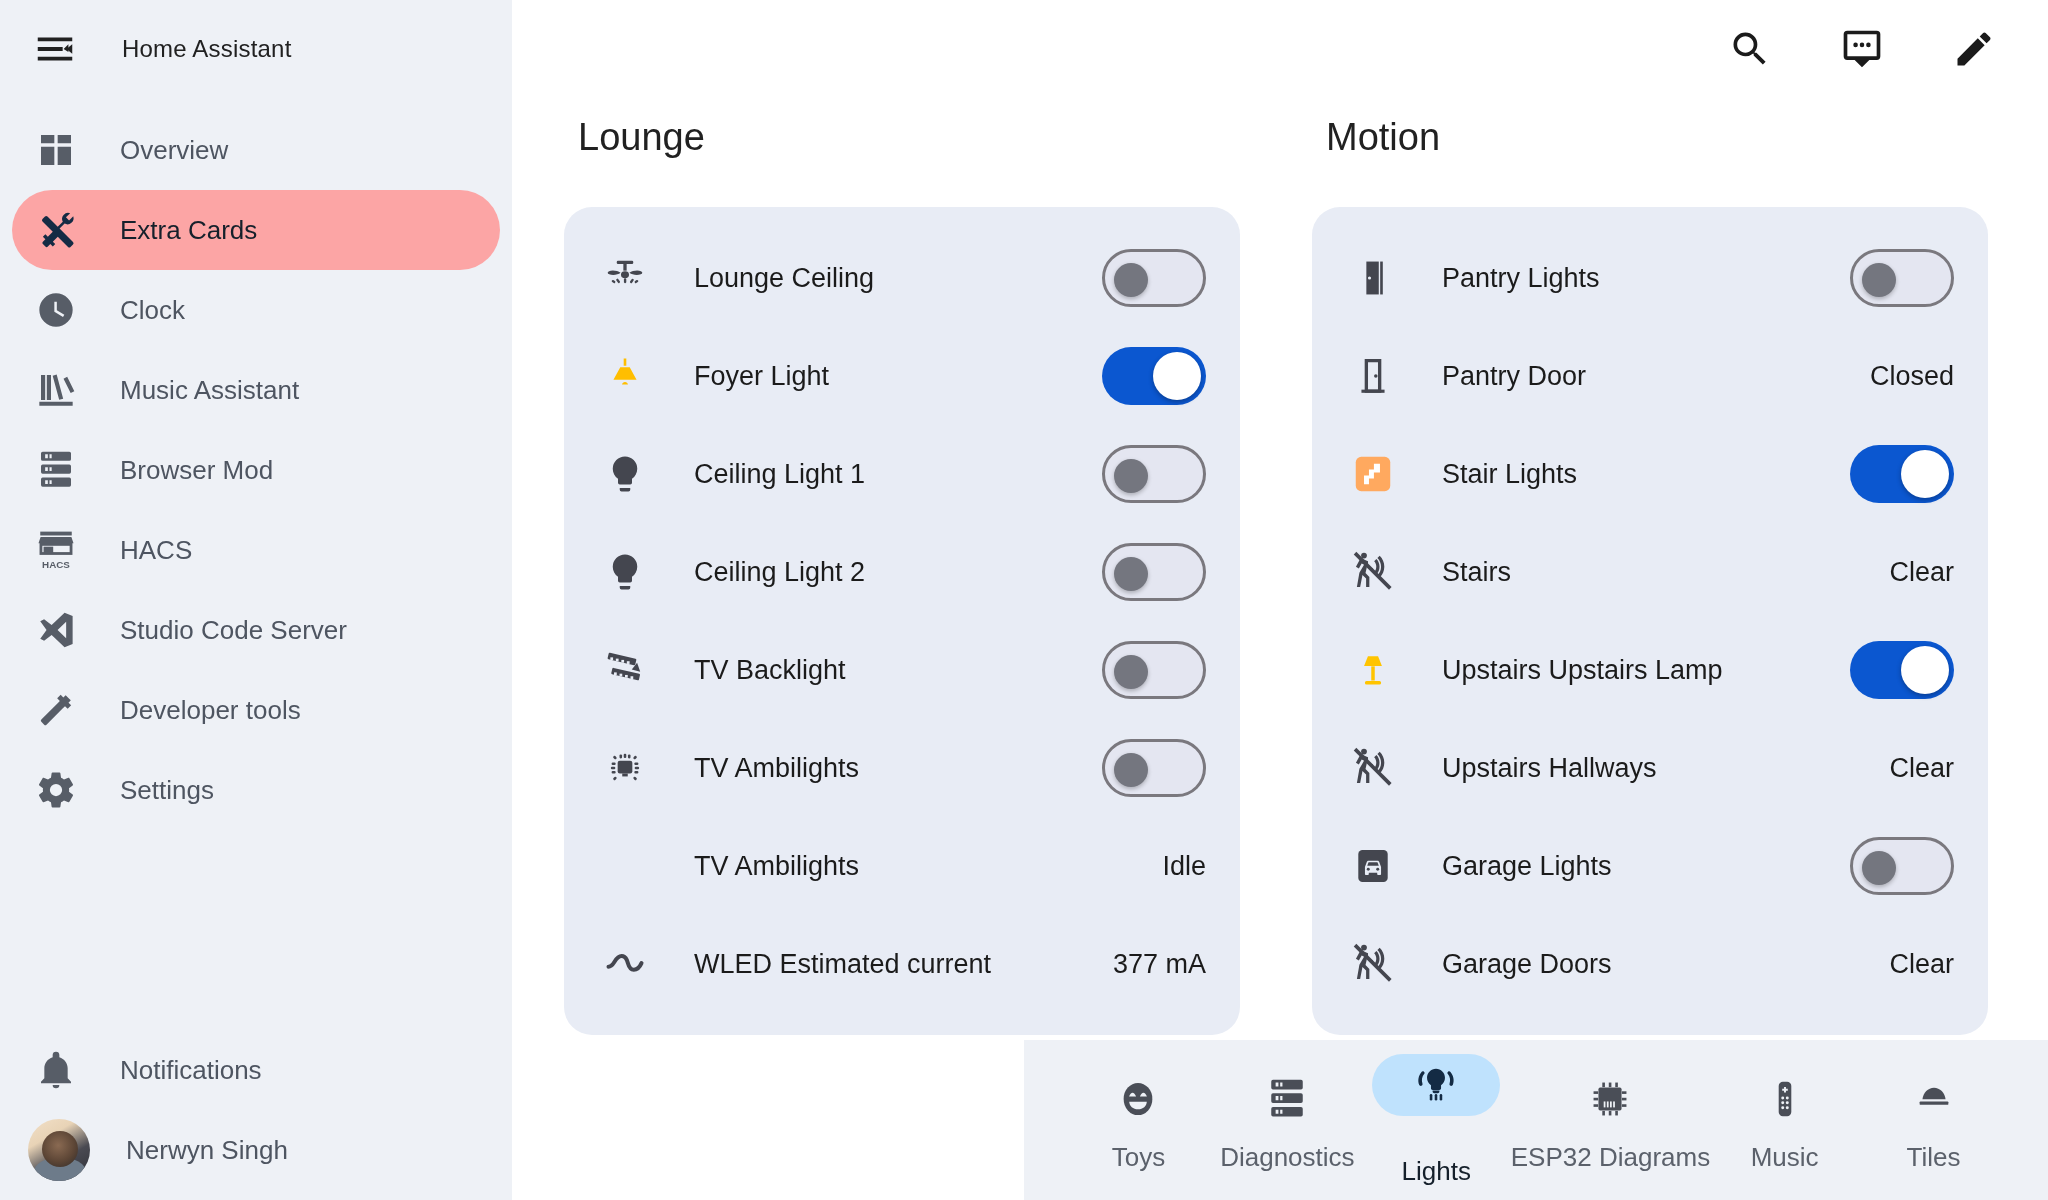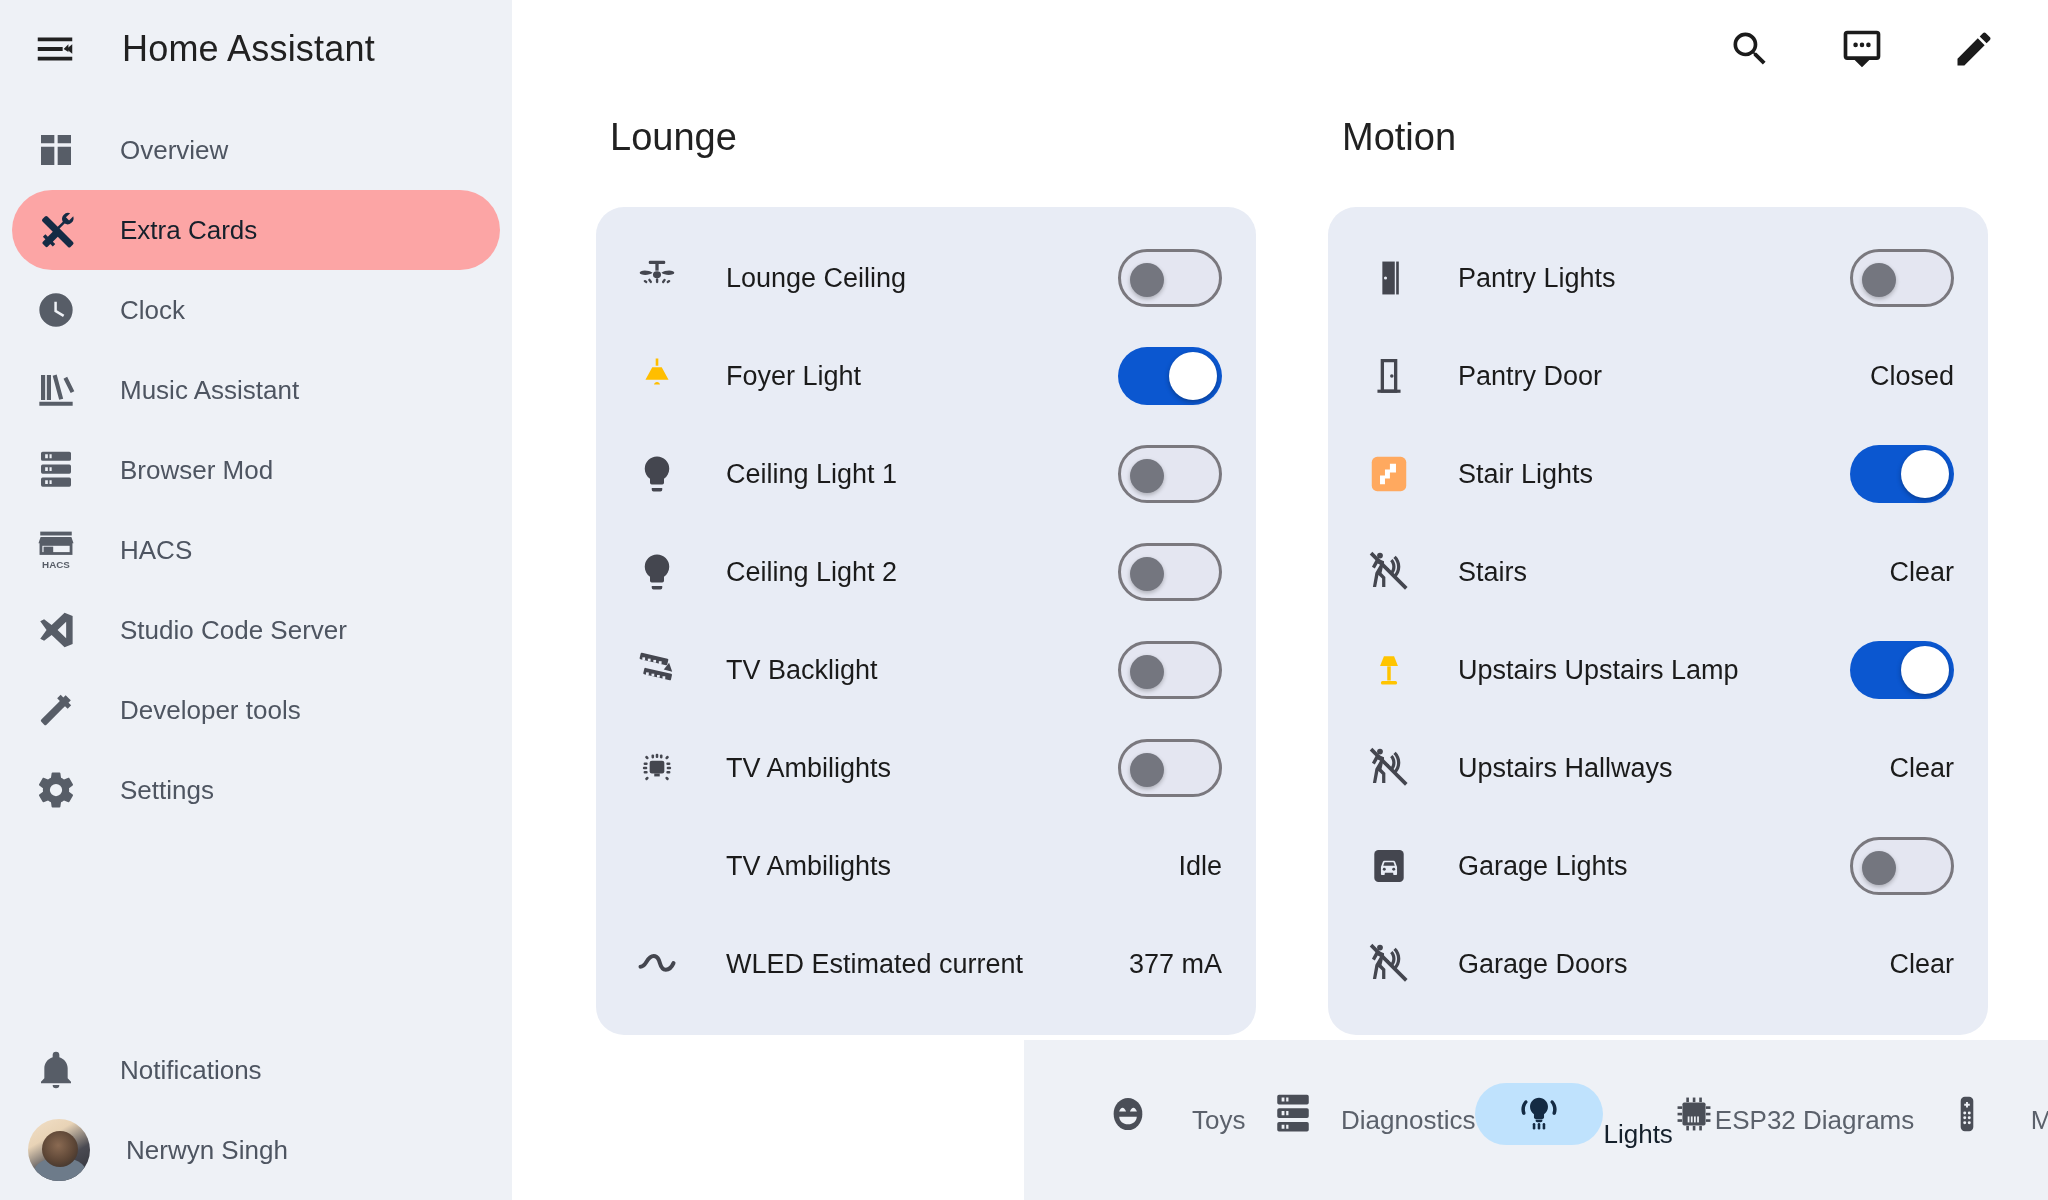--- a/index.html
+++ b/index.html
@@ -19,21 +19,21 @@
     position: relative;
     padding-top: 0;
   }
   .sb-header {
     height: 98px;
     display: flex; align-items: center;
     padding-left: 28px;
   }
   .menu-icon { width: 54px; height: 54px; display:flex; align-items:center; justify-content:center; flex:0 0 54px; }
   .sb-title {
-    font-size: 36px; color: #212121; margin-left: 40px;
+    font-size: 24px; color: #212121; margin-left: 40px;
     font-weight: 400; letter-spacing: .2px; white-space: nowrap;
   }
   .sb-list { padding-top: 12px; }
   .sb-item {
     height: 80px;
     display: flex; align-items: center;
     margin: 0 12px 0 12px;
     border-radius: 40px;
     padding-left: 16px;
   }
@@ -67,21 +67,21 @@
     flex: 1 1 auto; position: relative; background: #ffffff; height: 1200px;
   }
   .topbar {
     height: 98px; display: flex; align-items: center; justify-content: flex-end;
     padding-right: 44px; gap: 52px;
   }
   .topbtn { width: 60px; height: 60px; display:flex; align-items:center; justify-content:center; }
 
   .columns {
     display: flex; gap: 72px;
-    padding: 0 60px 0 84px;
+    padding: 0 60px 0 52px;
     height: 942px; overflow: hidden;
   }
   .col { flex: 1 1 0; min-width: 0; }
   .col-title {
     font-size: 38px; color: #212121; font-weight: 400;
     margin: 18px 0 48px 14px;
   }
   .card {
     background: #e8ecf5;
     border-radius: 28px;
@@ -111,21 +111,21 @@
     background: #74767f; box-shadow: 0 2px 4px rgba(0,0,0,.25);
   }
 
   
   #bottomnav {
     position: absolute; left: 512px; right: 0; bottom: 0; height: 160px;
     background: #eef1f6;
     display: flex; align-items: center; justify-content: space-around;
     padding: 0 40px;
   }
-  .nav-item { display: flex; flex-direction: row; align-items: center; width: 230px; }
+  .nav-item { display: flex; flex-direction: column; align-items: center; width: 230px; }
   .nav-pill {
     width: 128px; height: 62px; border-radius: 31px;
     display:flex; align-items:center; justify-content:center; margin-bottom: 12px;
   }
   .nav-item.active .nav-pill { background: #bfe2fd; }
   .nav-label { font-size: 26px; color: #5b616b; white-space: nowrap; }
   .nav-item.active .nav-label { color: #15202b; margin-top: 28px; }
   svg { display: block; }
 </style>
 </head>

